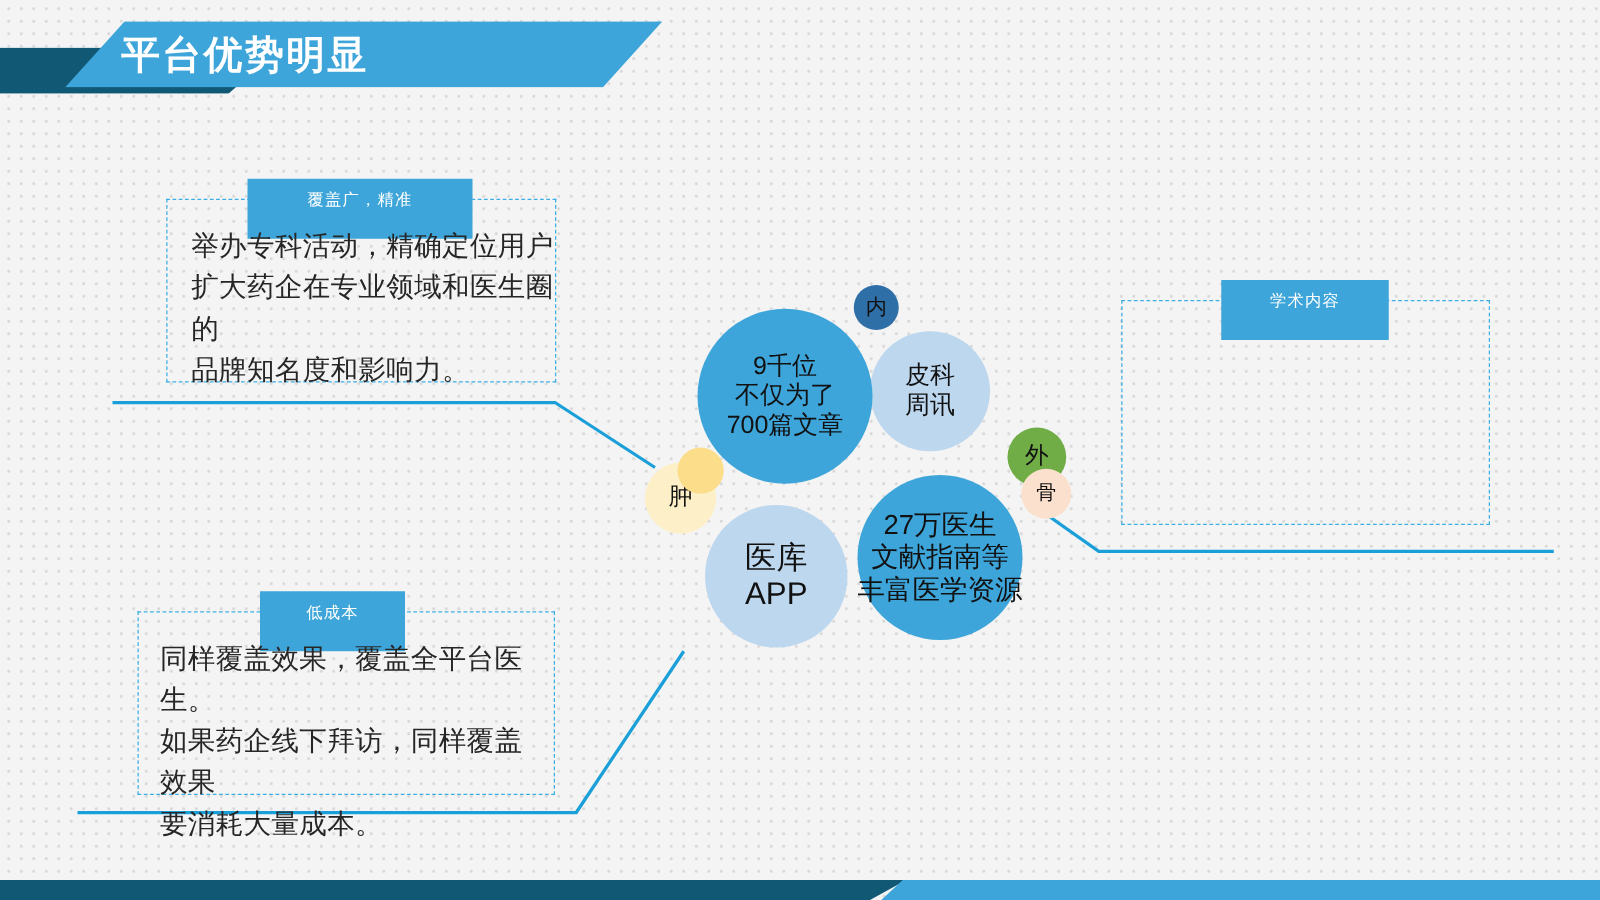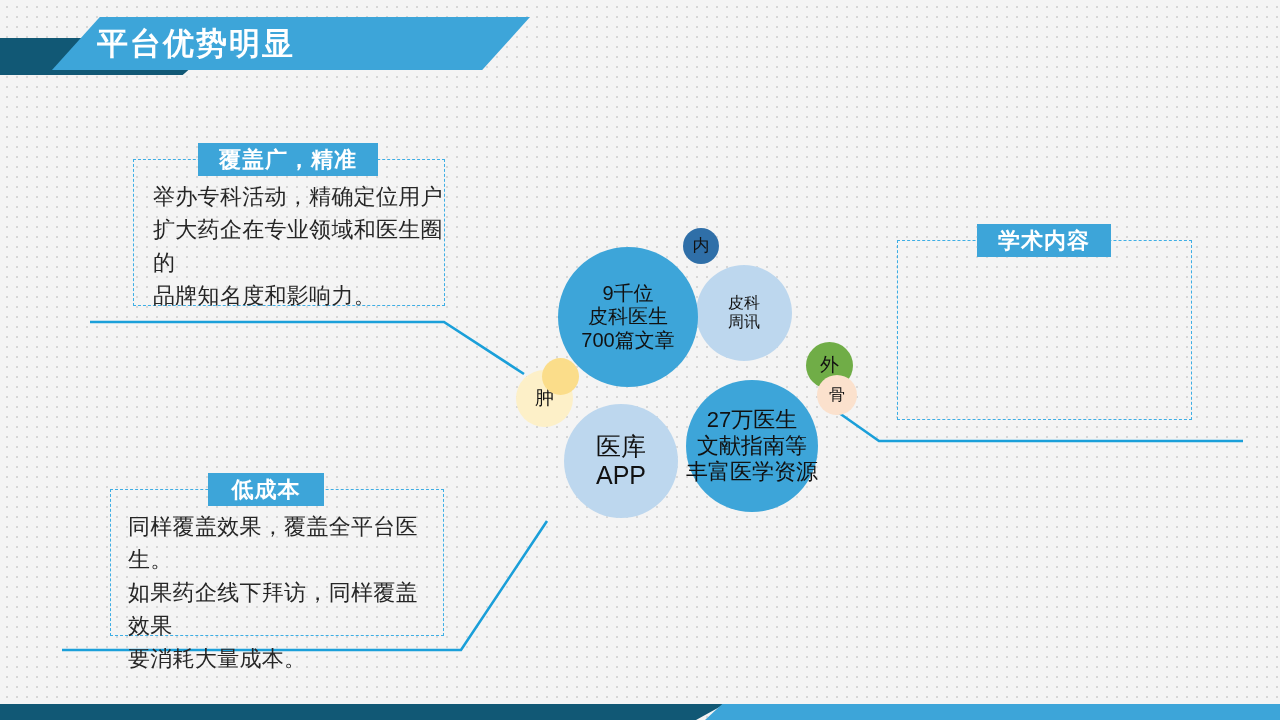--- a/index.html
+++ b/index.html
@@ -76,26 +76,26 @@
   .card {
     position: absolute;
     border: 1.5px dashed #3daee5;
     background: transparent;
     box-sizing: border-box;
   }
   .card-title {
     position: absolute;
     background: #3da5d9;
     color: #ffffff;
-    font-size: 22px;
-    font-weight: bold;
+    font-size: 13px;
+    font-weight: normal;
     letter-spacing: 1px;
     text-align: center;
     line-height: 33px;
-    height: 33px;
+    height: 48px;
     white-space: nowrap;
     box-sizing: border-box;
     padding: 0 16px;
   }
   .card-body {
     position: absolute;
     color: #262626;
     font-size: 22px;
     line-height: 33px;
     letter-spacing: 0.3px;
@@ -164,39 +164,39 @@
   <div class="card" style="left:897px; top:240px; width:295px; height:180px;"></div>
   <div class="card-title" style="left:977px; top:224px; width:134px;">学术内容</div>
 
   <div class="bubble b-cream" style="left:516px; top:370px; width:57px; height:57px; font-size:19px;">
     <span>肿</span>
   </div>
   <div class="bubble b-gold" style="left:542px; top:358px; width:37px; height:37px; font-size:1px;">
     <span></span>
   </div>
 
-  <div class="bubble b-light" style="left:696px; top:265px; width:96px; height:96px; font-size:16px;">
+  <div class="bubble b-light" style="left:696px; top:265px; width:96px; height:96px; font-size:20px;">
     <span>皮科
 周讯</span>
   </div>
 
   <div class="bubble b-light" style="left:564px; top:404px; width:114px; height:114px; font-size:25px;">
     <span>医库
 APP</span>
   </div>
 
   <div class="bubble b-main" style="left:686px; top:380px; width:132px; height:132px; font-size:22px;">
     <span>27万医生
 文献指南等
 丰富医学资源</span>
   </div>
 
   <div class="bubble b-main" style="left:558px; top:247px; width:140px; height:140px; font-size:20px;">
     <span>9千位
-皮科医生
+不仅为了
 700篇文章</span>
   </div>
 
   <div class="bubble b-navy" style="left:683px; top:228px; width:36px; height:36px; font-size:17px;">
     <span>内</span>
   </div>
 
   <div class="bubble b-green" style="left:806px; top:342px; width:47px; height:47px; font-size:19px;">
     <span>外</span>
   </div>

